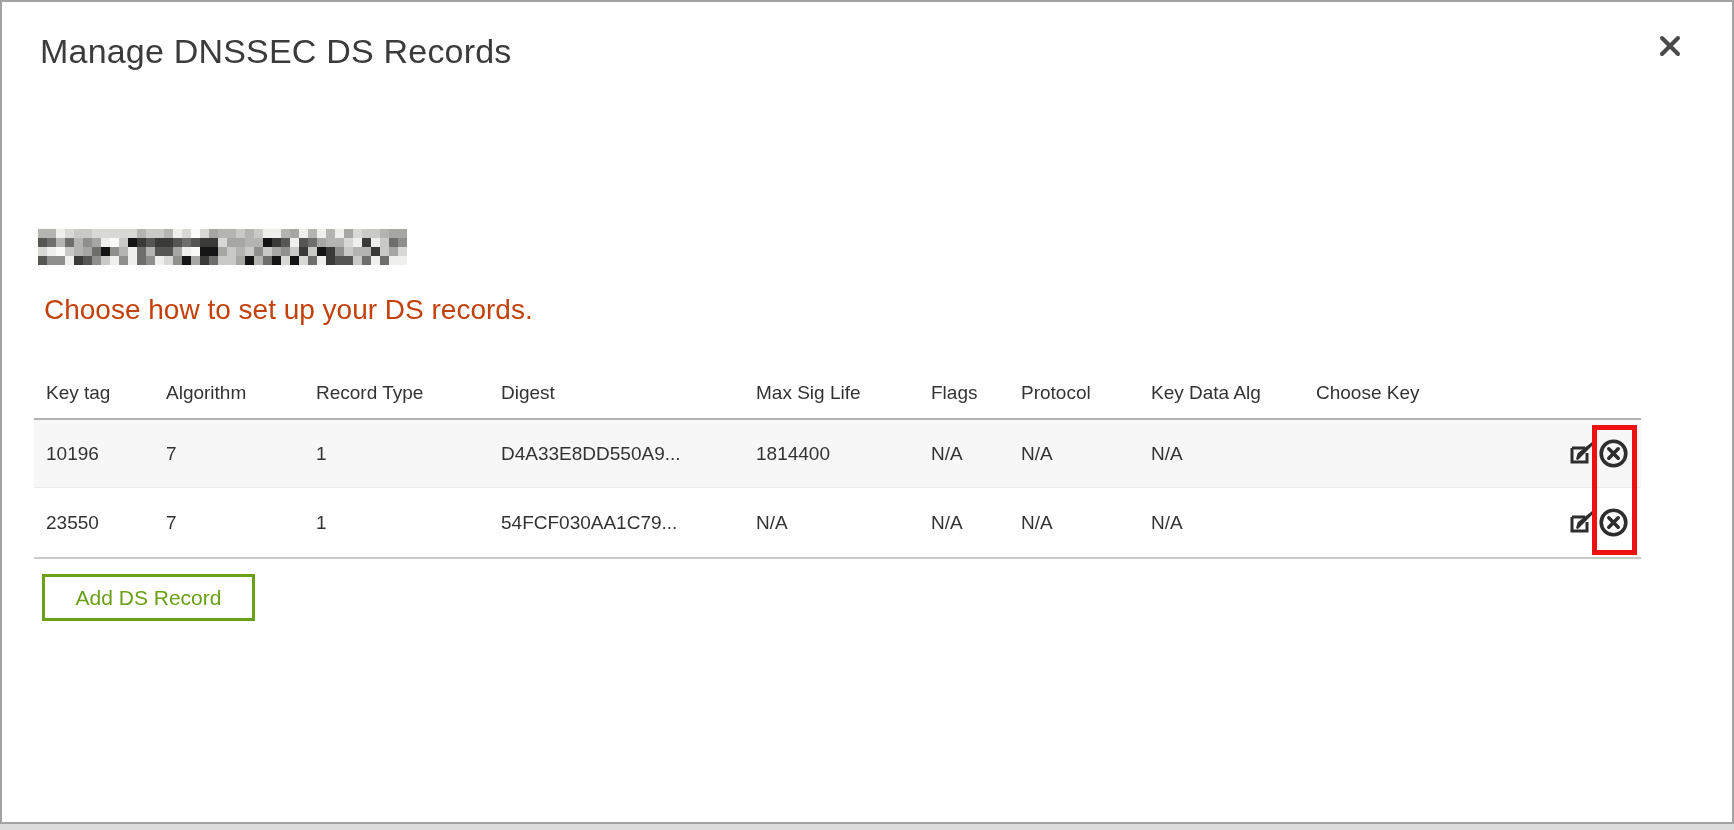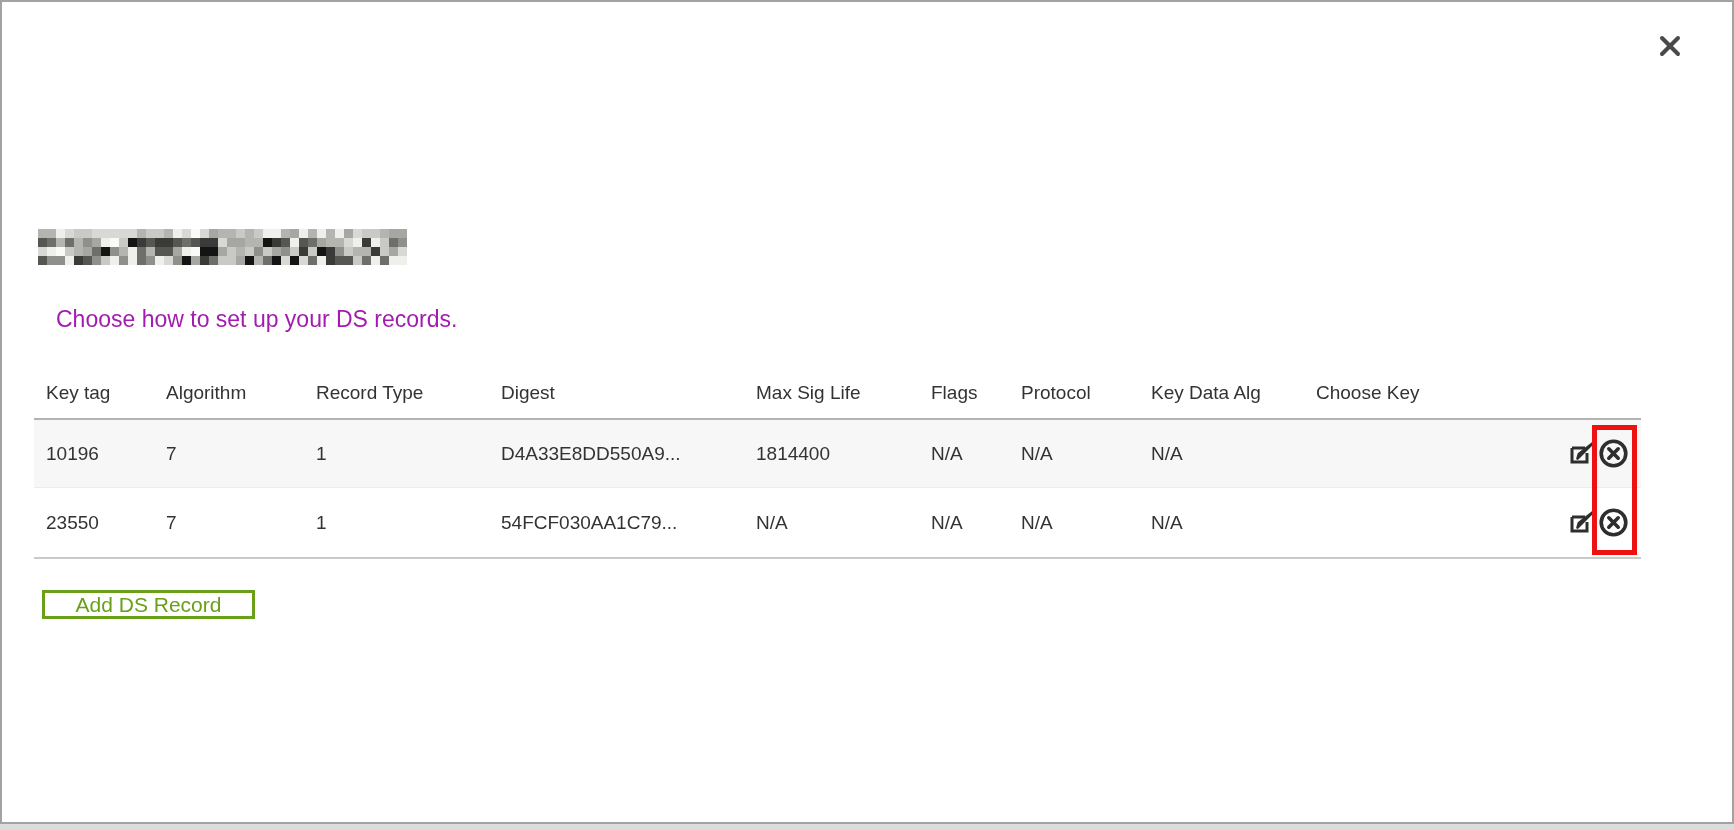--- a/index.html
+++ b/index.html
@@ -24,22 +24,22 @@
     cursor:pointer;display:flex;align-items:center;justify-content:center;
   }
   
   .redacted{
     position:absolute;left:36px;top:227px;
     display:grid;grid-template-columns:repeat(41,9px);grid-auto-rows:9px;
     line-height:0;
   }
   .redacted i{display:block;width:9px;height:9px;}
   .subtitle{
-    position:absolute;left:38px;top:288px;margin:16px;
-    font-size:23px;color:#a21caf;
+    position:absolute;left:38px;top:288px;margin:4px;
+    font-size:28px;color:#c2410c;
   }
   
   .table-wrap{position:absolute;left:32px;top:366px;width:1607px;}
   table{width:1607px;border-collapse:collapse;table-layout:fixed;font-size:19px;color:#333;}
   th{
     height:50px;text-align:left;font-weight:400;color:#333;
     padding:0 0 0 12px;vertical-align:middle;border-bottom:2px solid #b3b3b3;
   }
   td{padding:0 0 0 12px;vertical-align:middle;}
   tr.row-1 td{height:67px;background:var(--row-stripe,#f7f7f7);border-bottom:1px solid #ececec;}
@@ -48,25 +48,25 @@
   .actions-inner{display:flex;justify-content:flex-end;align-items:center;gap:3px;}
   .icon-btn{display:inline-flex;cursor:pointer;line-height:0;}
   
   .annotation-box{
     position:absolute;left:1558px;top:57px;width:45px;height:130px;
     border:5px solid var(--annotation-red,#ee1111);
     pointer-events:none;box-sizing:border-box;
   }
   
   .add-btn{
-    position:absolute;left:40px;top:572px;width:213px;height:29px;
+    position:absolute;left:40px;top:572px;width:213px;height:47px;
     background:#ffffff;border:3px solid var(--green-border,#6aa017);
     color:var(--green-border,#6aa017);font-size:21px;
     font-family:"Liberation Sans","DejaVu Sans",sans-serif;
-    cursor:pointer;display:flex;align-items:center;justify-content:center;margin-top:16px;
+    cursor:pointer;display:flex;align-items:center;justify-content:center;
   }
   
   .footer{
     position:absolute;left:0;right:0;top:695px;height:125px;
     background:var(--footer-bg,#ededed);
   }
   .save-btn{
     position:absolute;left:723px;top:30px;width:178px;height:62px;
     background:var(--green,#649b00);border:none;
     border-bottom:7px solid var(--green-dark,#4d7a00);
@@ -77,20 +77,21 @@
     position:absolute;left:922px;top:30px;height:62px;
     display:flex;align-items:center;
     color:var(--blue-link,#3e7fd9);font-size:27px;cursor:pointer;text-decoration:none;
   }
 </style>
 </head>
 <body>
 
 <div class="modal">
 
+  <h1 class="modal-title">Manage DNSSEC DS Records</h1>
 
   <div class="close-btn">
     <svg width="24" height="24" viewBox="0 0 24 24">
       <line x1="4" y1="4" x2="20" y2="20" stroke="#4a4a4a" stroke-width="4" stroke-linecap="round"></line>
       <line x1="20" y1="4" x2="4" y2="20" stroke="#4a4a4a" stroke-width="4" stroke-linecap="round"></line>
     </svg>
   </div>
 
   <div class="redacted">
       <i style="background: rgb(180, 180, 176);"></i>

